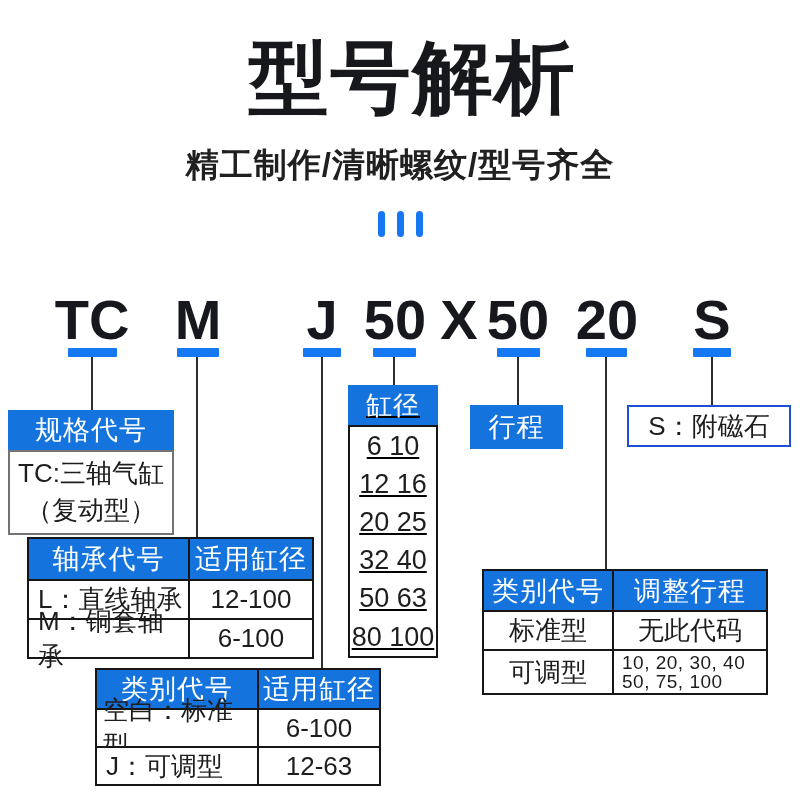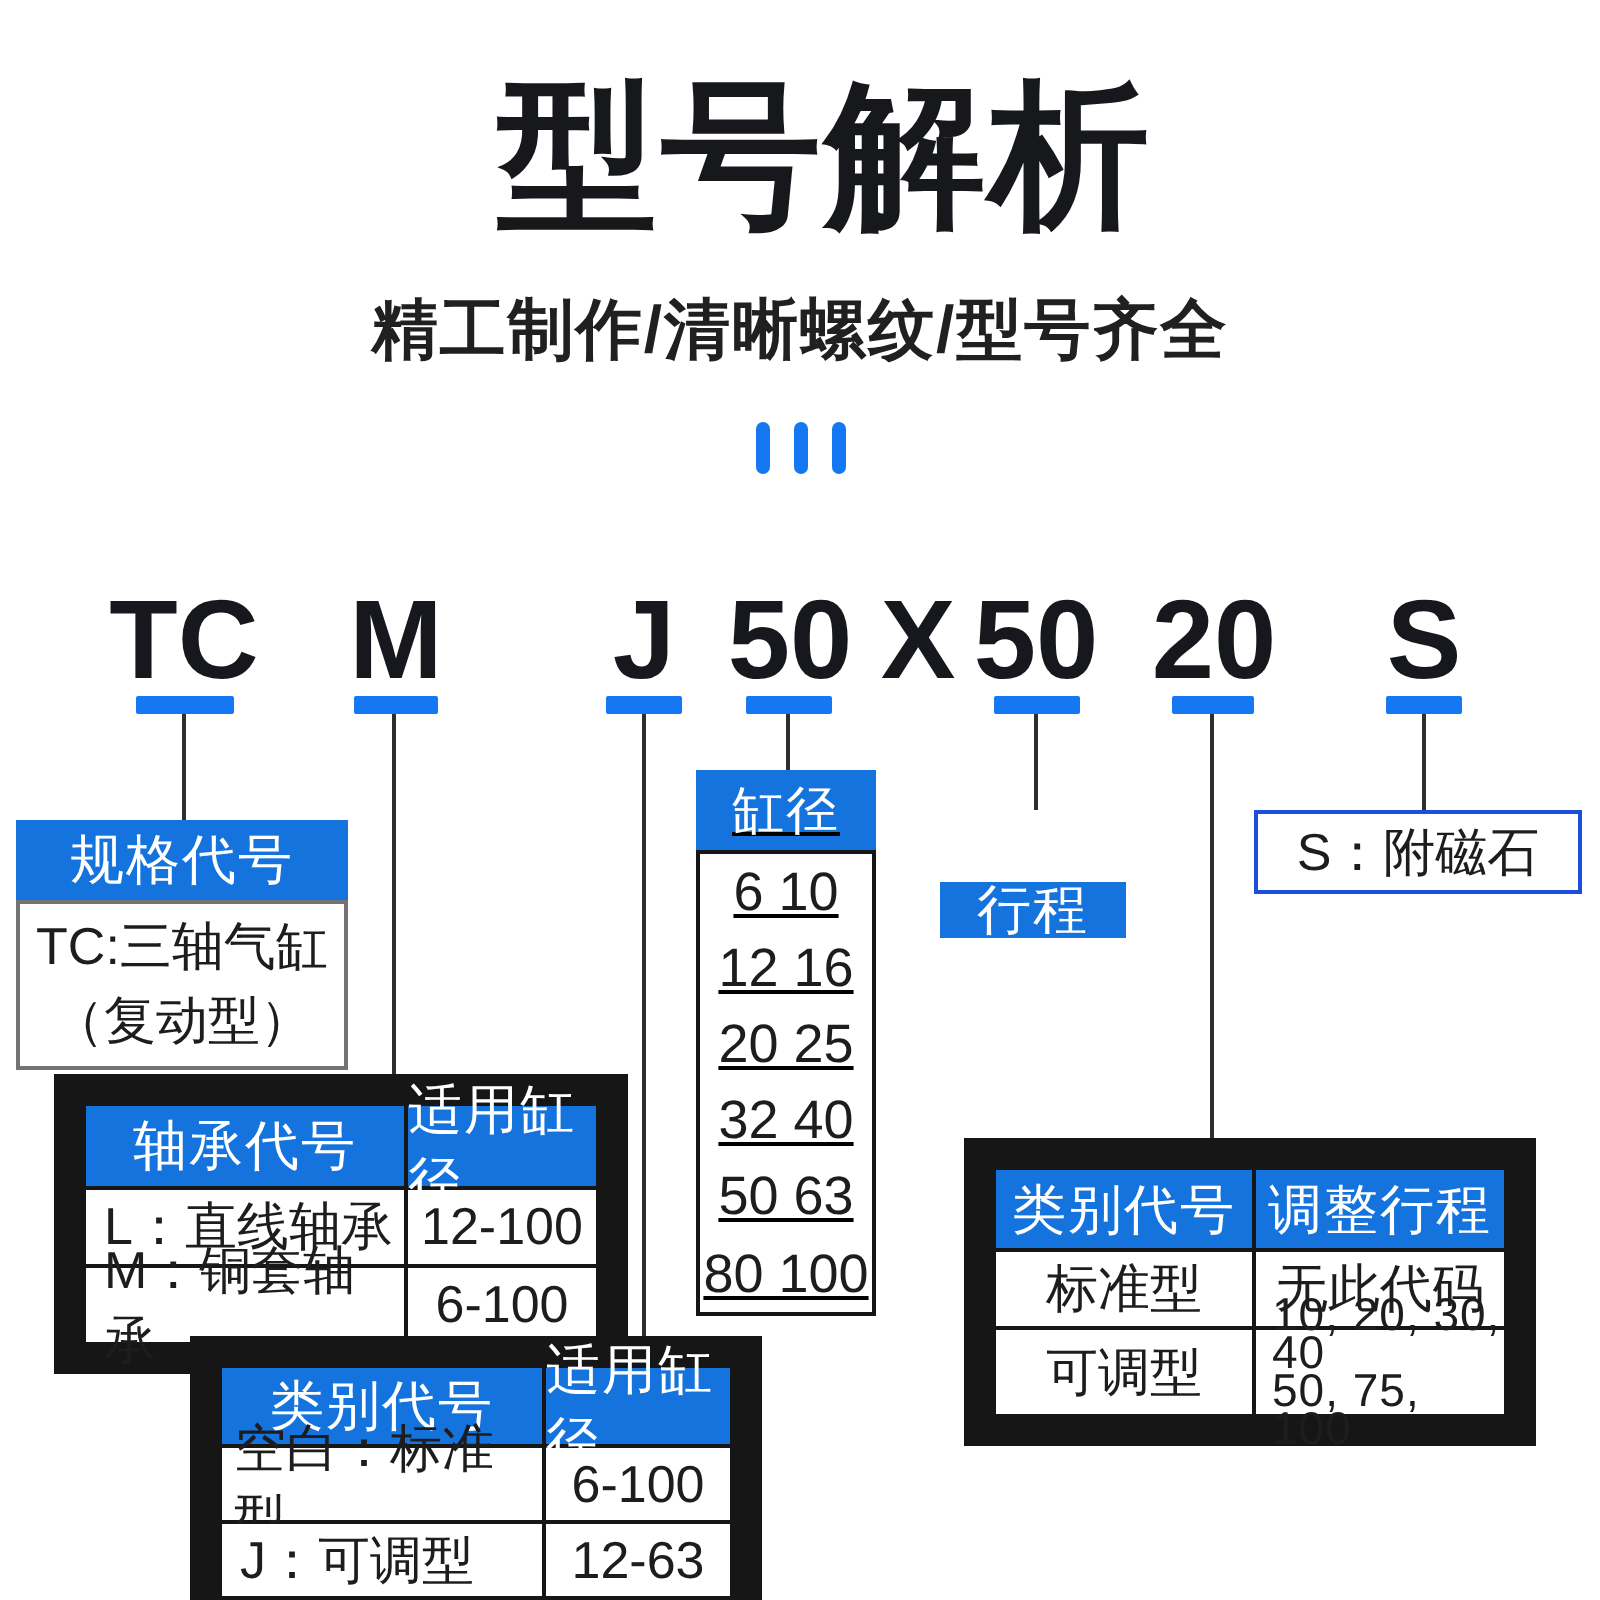--- a/index.html
+++ b/index.html
@@ -39,37 +39,37 @@
   .spec-box   { position:absolute; left:8px;   top:410px; width:166px; }
   .spec-head  { height:40px; }
   .spec-body  {
     box-sizing:border-box; border:2px solid #737373; background:#fff;
     text-align:center; font-size:26px; color:#1d1d1d; line-height:37px; padding:3px 0 4px;
   }
   .bore-box   { position:absolute; left:348px; top:385px; width:90px;text-decoration:underline; }
   .bore-head  { height:40px; font-size:26px; }
   .bore-body  { box-sizing:border-box; border:2px solid #161616; background:#fff; }
   .bore-row   { height:38.2px; display:flex; align-items:center; justify-content:center; font-size:27px; color:#1d1d1d; white-space:pre; }
-  .stroke-box { position:absolute; left:470px; top:405px; width:93px; height:28px;margin-top:36px; }
+  .stroke-box { position:absolute; left:470px; top:405px; width:93px; height:44px; }
   .magnet-box { position:absolute; left:627px; top:405px; width:164px; }
   .magnet-head{ height:40px; }
   .magnet-body{
     box-sizing:border-box; border:2px solid #1d4ed8; background:#fff; height:42px;
     display:flex; align-items:center; justify-content:center; font-size:26px; color:#1d1d1d;
   }
 
   
-  .tbl  { position:absolute; box-sizing:border-box; background:#161616; padding:16px; display:grid; grid-gap:2px; }
+  .tbl  { position:absolute; box-sizing:border-box; background:#161616; padding:2px; display:grid; grid-gap:2px; }
   .cell { background:#ffffff; display:flex; align-items:center; justify-content:center; font-size:26px; color:#1d1d1d; }
   .cell.head { background:#1473dc; color:#ffffff; font-size:27px; letter-spacing:1px; }
   .cell.left { justify-content:flex-start; padding-left:9px; }
   .tbl-bearing  { left:27px;  top:537px; width:287px; grid-template-columns:159px 1fr; grid-template-rows:40px 37px 37px; }
   .tbl-adjust   { left:482px; top:569px; width:286px; grid-template-columns:128px 1fr; grid-template-rows:39px 37px 42px; }
   .tbl-category { left:95px;  top:668px; width:286px; grid-template-columns:160px 1fr; grid-template-rows:38px 36px 36px; }
-  .small2 { flex-direction:column; align-items:flex-start; padding-left:8px; font-size:23px; line-height:19px; letter-spacing:0.5px; }
+  .small2 { flex-direction:column; align-items:flex-start; padding-left:8px; font-size:19px; line-height:19px; letter-spacing:0.5px; }
 </style>
 </head>
 <body>
 
 <div class="canvas">
 
   <div class="title">型号解析</div>
   <div class="subtitle">精工制作/清晰螺纹/型号齐全</div>
   <div class="dots">
     <span class="dot"></span>

